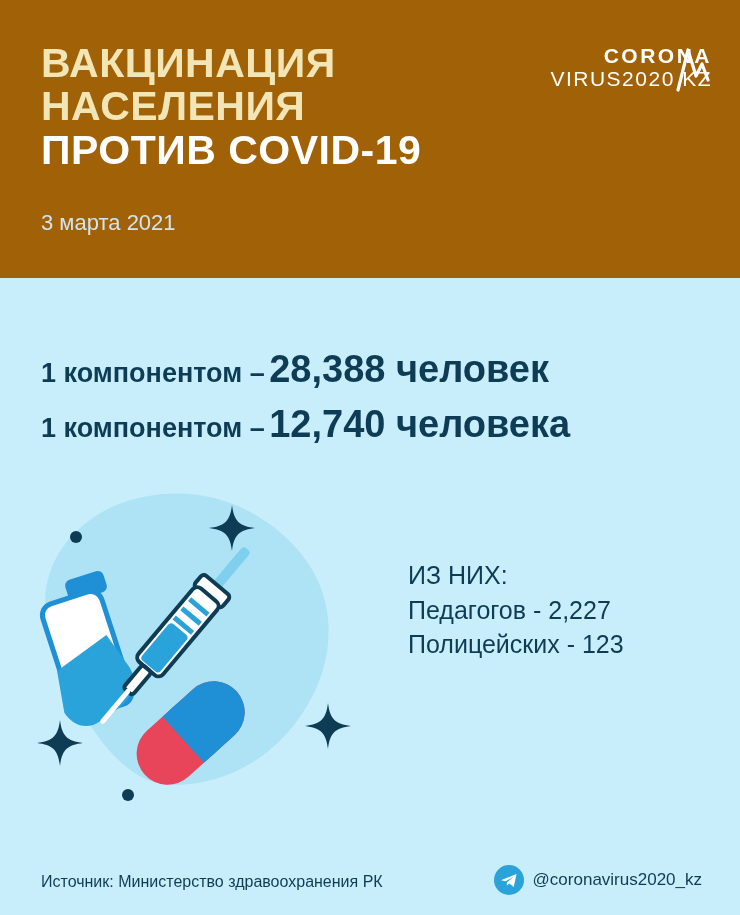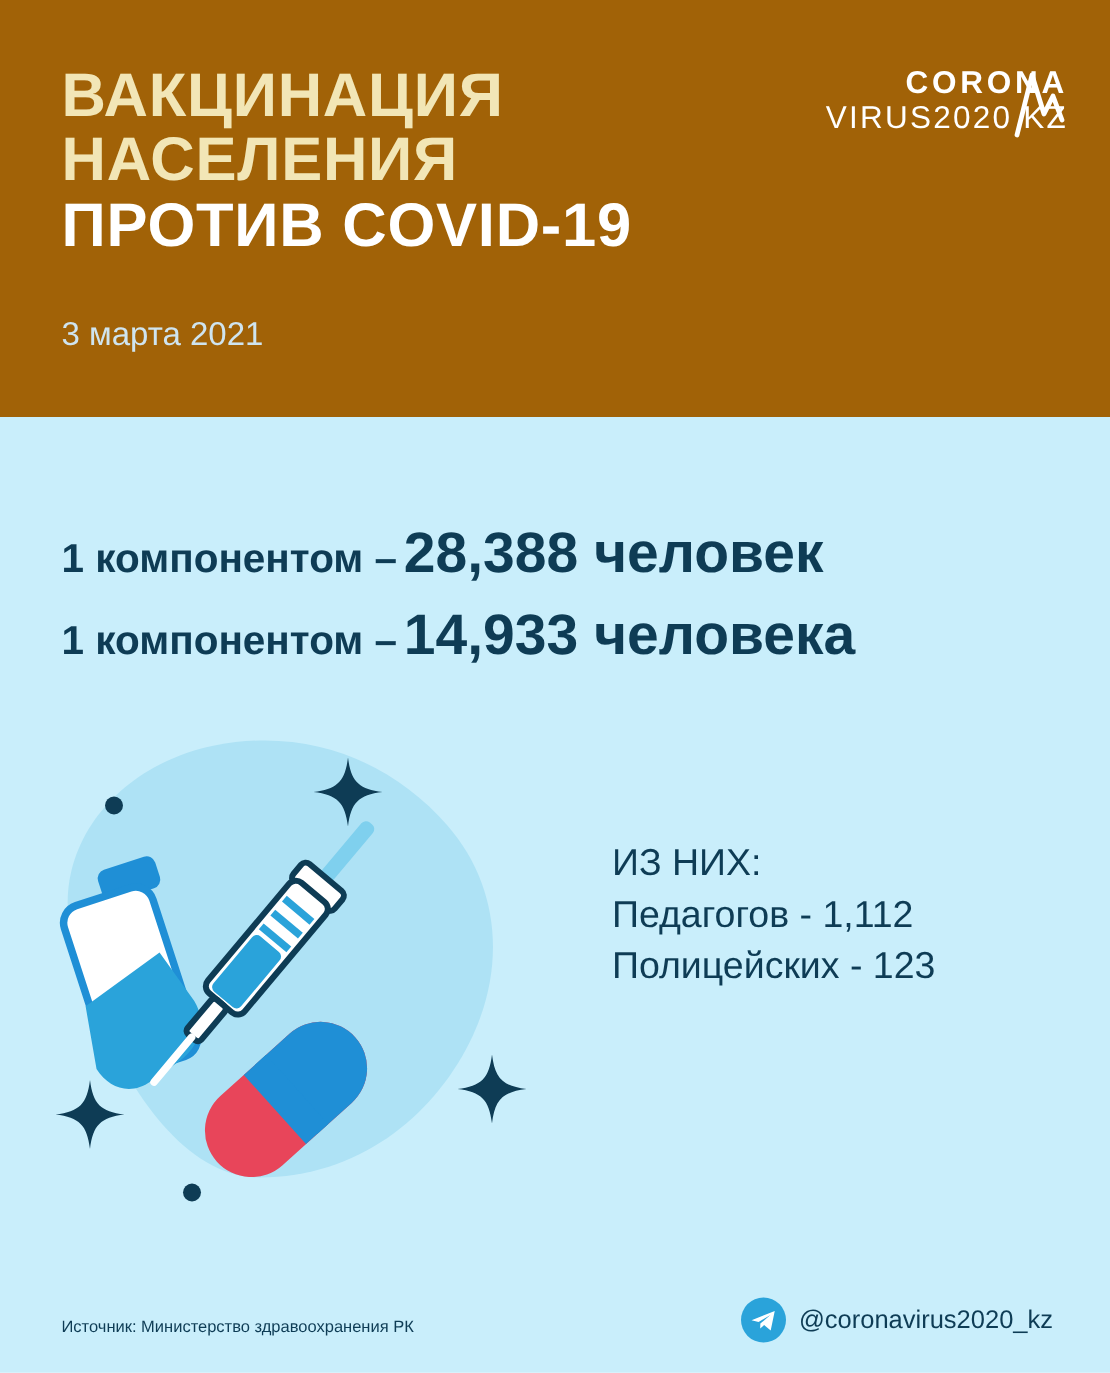--- a/index.html
+++ b/index.html
@@ -135,21 +135,21 @@
   .side-text .line.heading {
     text-transform: uppercase;
   }
 
   
   .footer-src {
     position: absolute;
     left: 41px;
     bottom: 24px;
     color: #0e3c55;
-    font-size: 11px;
+    font-size: 16px;
   }
   .footer-social {
     position: absolute;
     right: 38px;
     bottom: 20px;
     display: flex;
     align-items: center;
     gap: 9px;
   }
   .tg-icon {
@@ -187,21 +187,21 @@
     </div>
   </div>
 
   <div class="stats">
     <div class="stat-row">
       <span class="stat-label">1 компонентом –</span>
       <span class="stat-value">28,388 человек</span>
     </div>
     <div class="stat-row">
       <span class="stat-label">1 компонентом –</span>
-      <span class="stat-value">14,933 человека</span>
+      <span class="stat-value">12,740 человека</span>
     </div>
   </div>
 
   <svg class="illustration" viewBox="0 0 380 380">
 
     <path d="M40 170 C25 110 70 55 135 42 C200 29 255 55 290 95 C325 135 330 190 305 240 C280 290 230 330 165 330 C100 330 55 230 40 170 Z" fill="#aee2f5"></path>
 
     <g fill="#0e3c55">
       <path d="M224 50 C226 66 231 71 247 73 C231 75 226 80 224 96 C222 80 217 75 201 73 C217 71 222 66 224 50 Z"></path>
       <path d="M52 265 C54 281 59 286 75 288 C59 290 54 295 52 311 C50 295 45 290 29 288 C45 286 50 281 52 265 Z"></path>
@@ -230,21 +230,21 @@
 
     <g transform="rotate(-42 180 275)">
       <rect x="118" y="248" width="124" height="62" rx="31" fill="#e8455a"></rect>
       <path d="M180 248 h31 a31 31 0 0 1 31 31 v0 a31 31 0 0 1 -31 31 h-31 z" fill="#1f8fd6"></path>
       <rect x="170" y="248" width="20" height="62" fill="#1f8fd6"></rect>
     </g>
   </svg>
 
   <div class="side-text">
     <div class="line heading">ИЗ НИХ:</div>
-    <div class="line">Педагогов - 1,112</div>
+    <div class="line">Педагогов - 2,227</div>
     <div class="line">Полицейских - 123</div>
   </div>
 
   <div class="footer-src">Источник: Министерство здравоохранения РК</div>
   <div class="footer-social">
     <span class="tg-icon">
       <svg viewBox="0 0 30 30" width="30" height="30">
         <path d="M7 15.2 L22.5 9 L19.8 22 L15.4 18.4 L12.8 20.6 L12.9 17.4 L19.6 11.6 L11.7 16.3 Z" fill="#ffffff"></path>
       </svg>
     </span>

